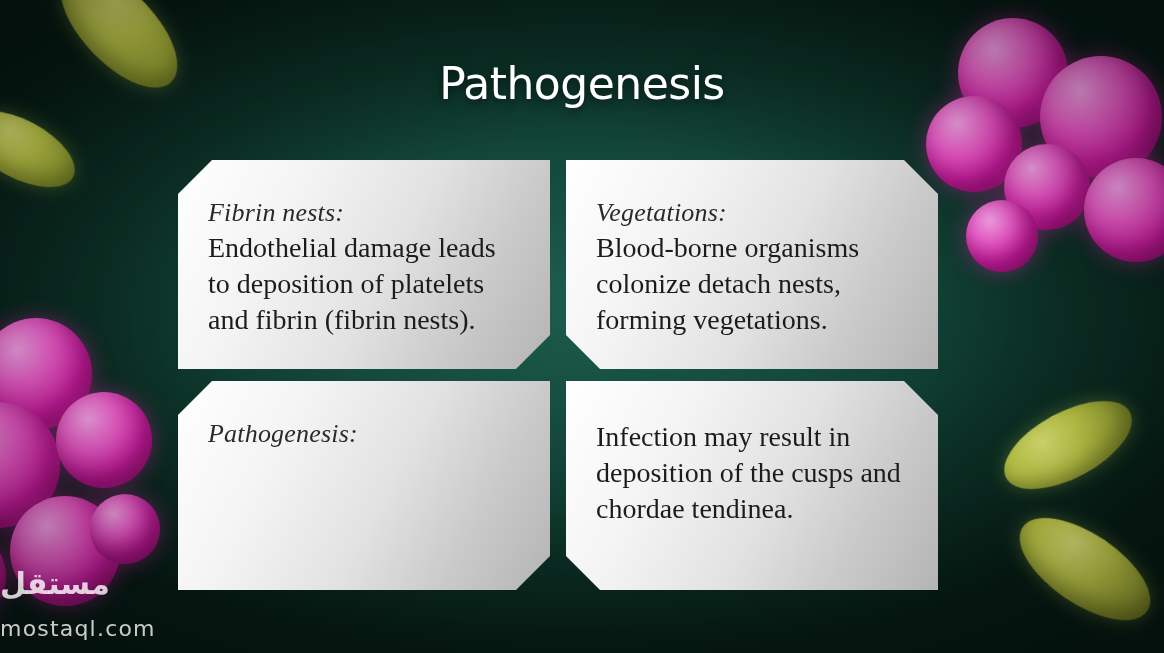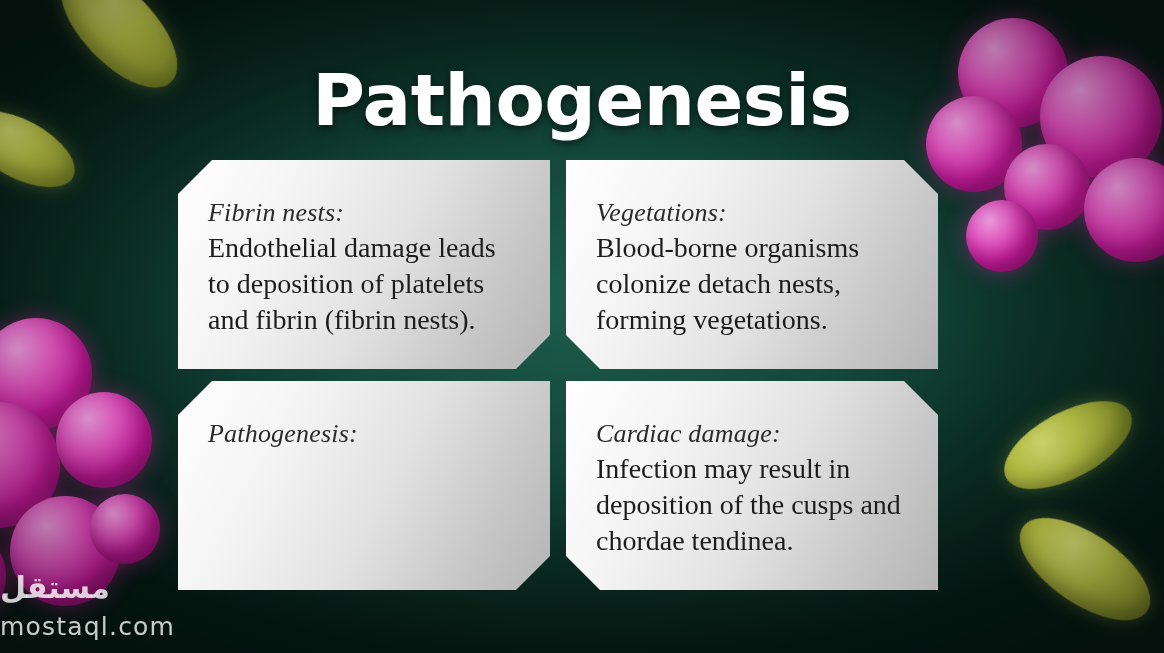--- a/index.html
+++ b/index.html
@@ -54,22 +54,22 @@
 
   
   .title {
     position: absolute;
     top: 58px;
     left: 0;
     width: 100%;
     text-align: center;
     color: #ffffff;
     font-family: "DejaVu Sans", sans-serif;
-    font-weight: 700;
-    font-size: 72px;
+    font-weight: 400;
+    font-size: 44px;
     letter-spacing: -0.5px;
     text-shadow: 0 3px 10px rgba(0,0,0,0.55);
   }
 
   
   .cards {
     position: absolute;
     left: 178px;
     top: 160px;
     width: 770px;
@@ -124,23 +124,23 @@
     color: rgba(255,255,255,0.80);
     font-family: "DejaVu Sans", sans-serif;
   }
   .wm-ar {
     font-size: 30px;
     letter-spacing: 1px;
     line-height: 1.1;
     font-weight: 600;
   }
   .wm-en {
-    font-size: 25px;
+    font-size: 22px;
     letter-spacing: 1.2px;
-    margin-top: 8px;
+    margin-top: 16px;
     color: rgba(255,255,255,0.78);
   }
 </style>
 </head>
 <body>
 
 <div class="slide">
 
   <div class="art">
 
@@ -187,21 +187,20 @@
     <div class="card tr">
       <p class="card-heading">Vegetations:</p>
       <p class="card-body">Blood-borne organisms colonize detach nests, forming vegetations.</p>
     </div>
 
     <div class="card bl">
       <p class="card-heading">Pathogenesis:</p>
     </div>
 
     <div class="card br">
-      <p class="card-heading">Cardiac damage:</p>
       <p class="card-body">Infection may result in deposition of the cusps and chordae tendinea.</p>
     </div>
   </div>
 
   <div class="watermark">
     <div class="wm-ar">مستقل</div>
     <div class="wm-en">mostaql.com</div>
   </div>
 
 </div>

